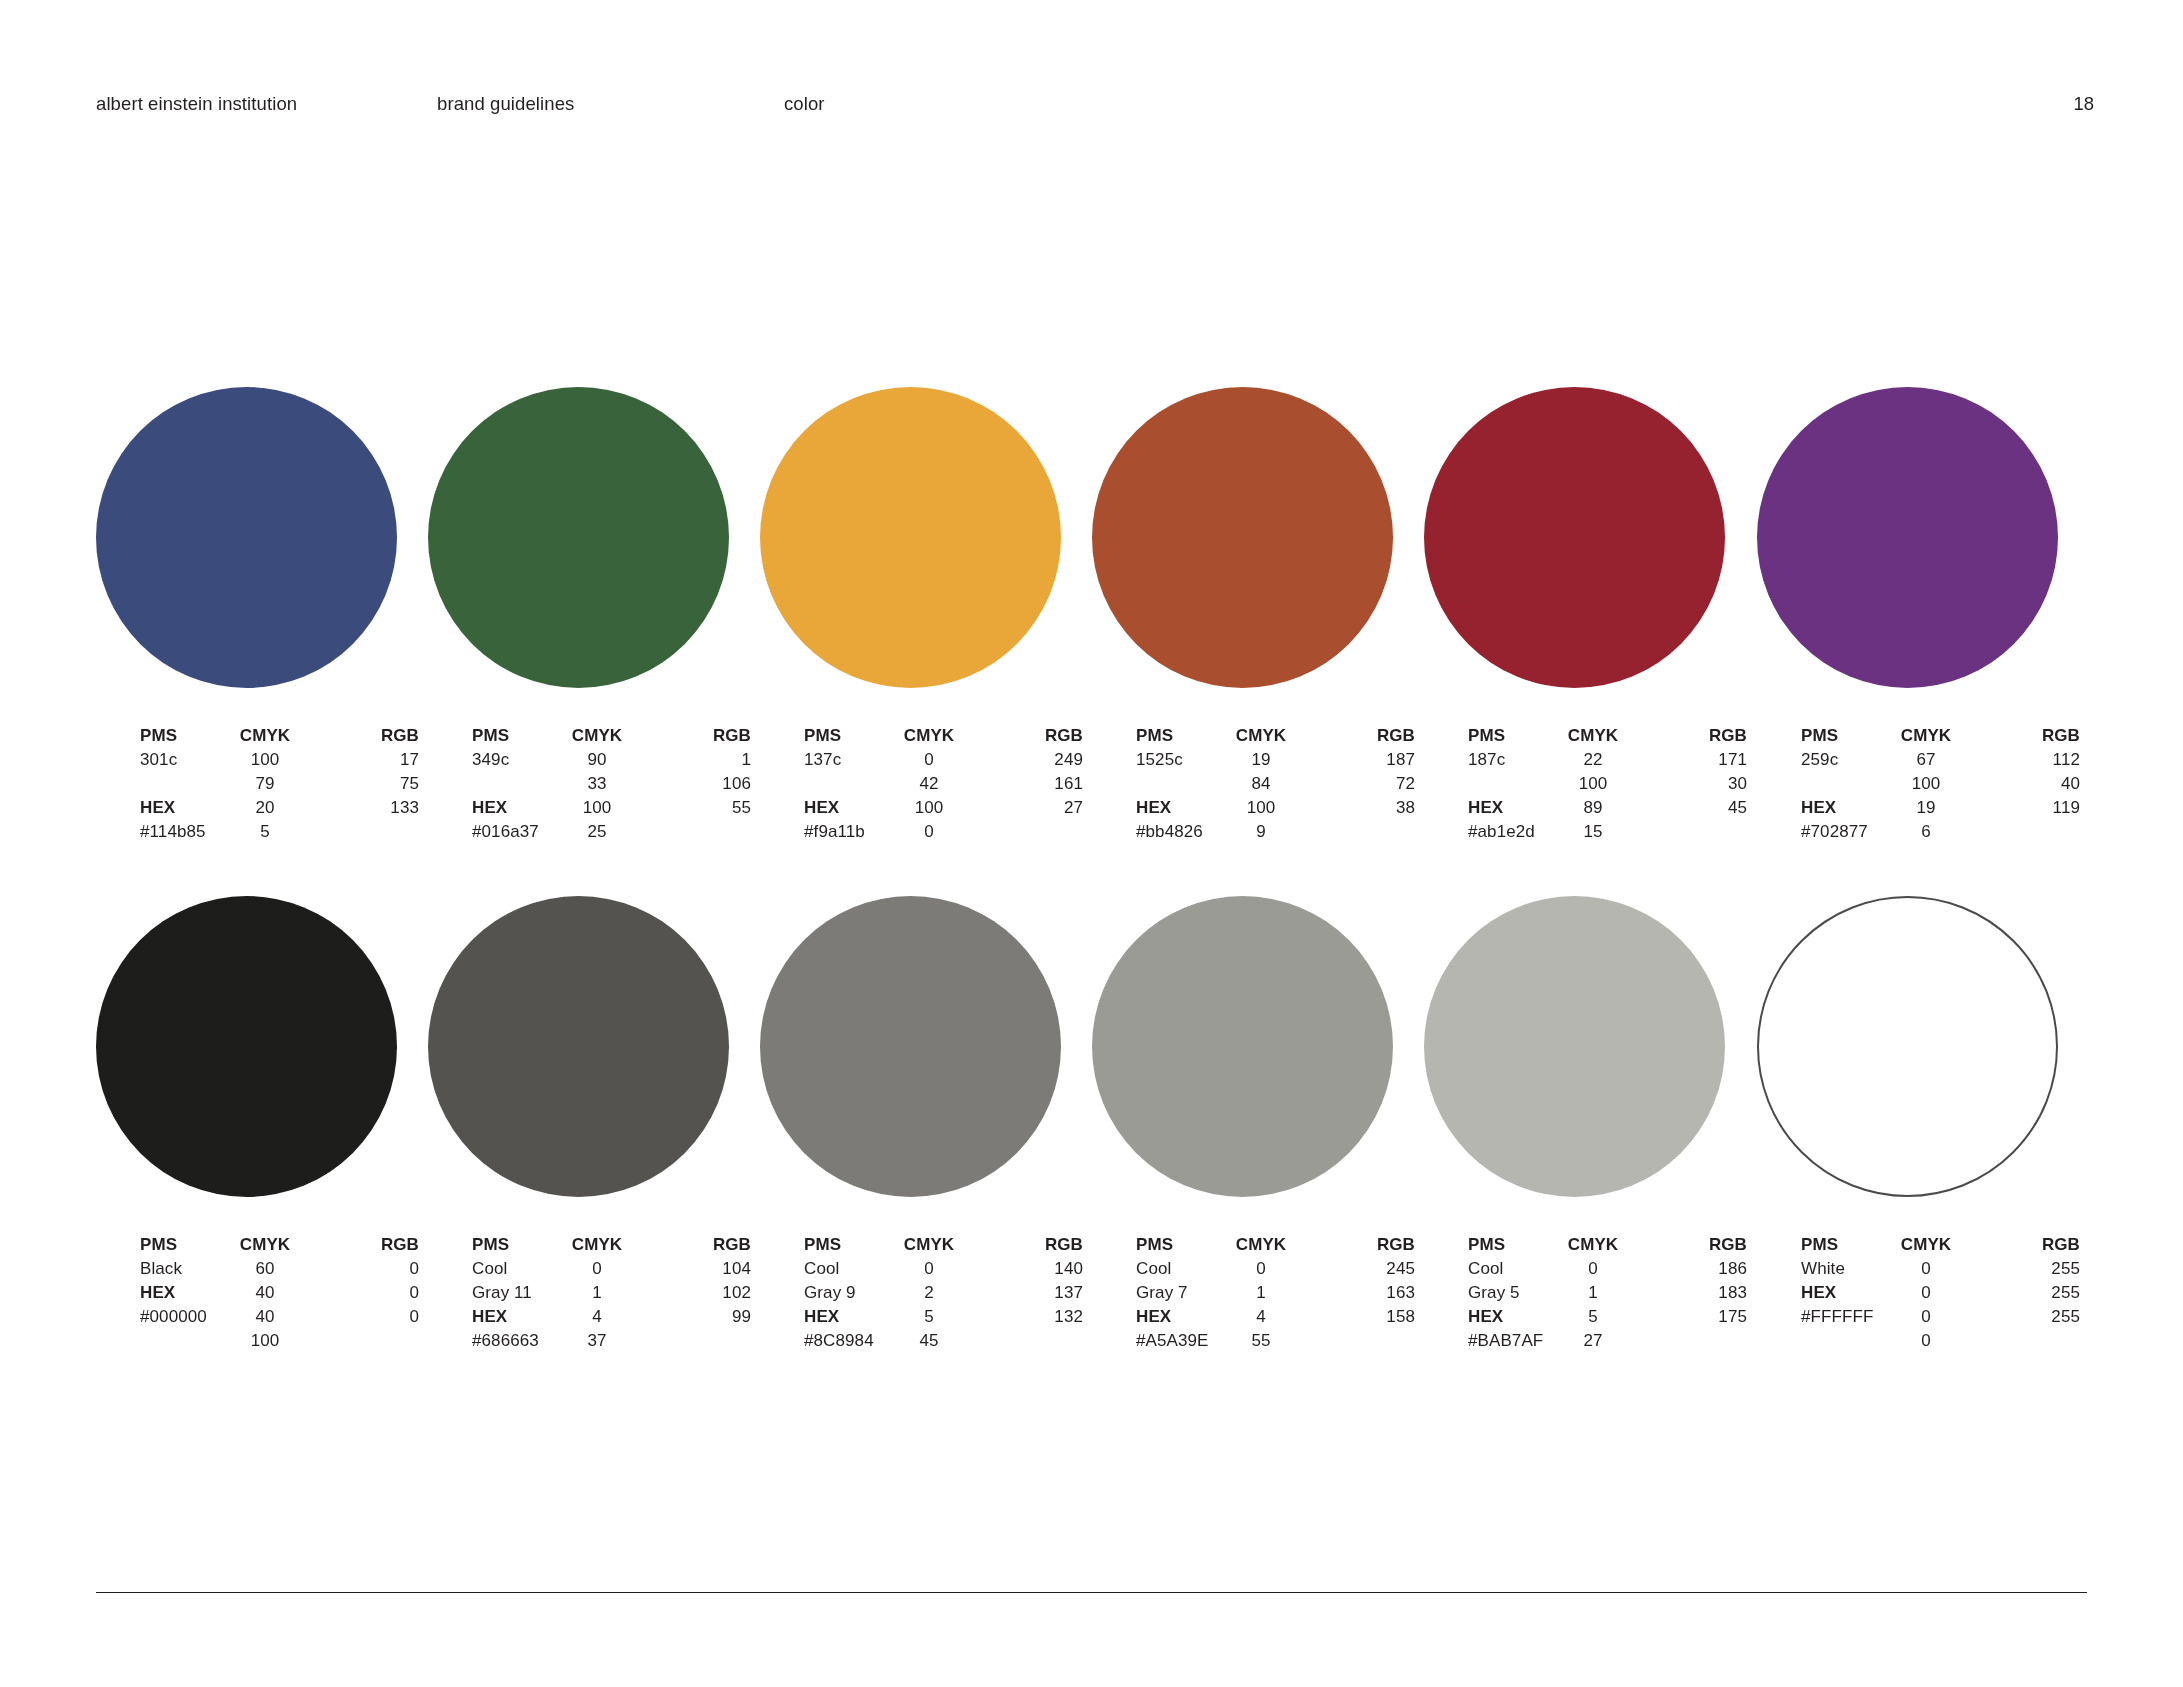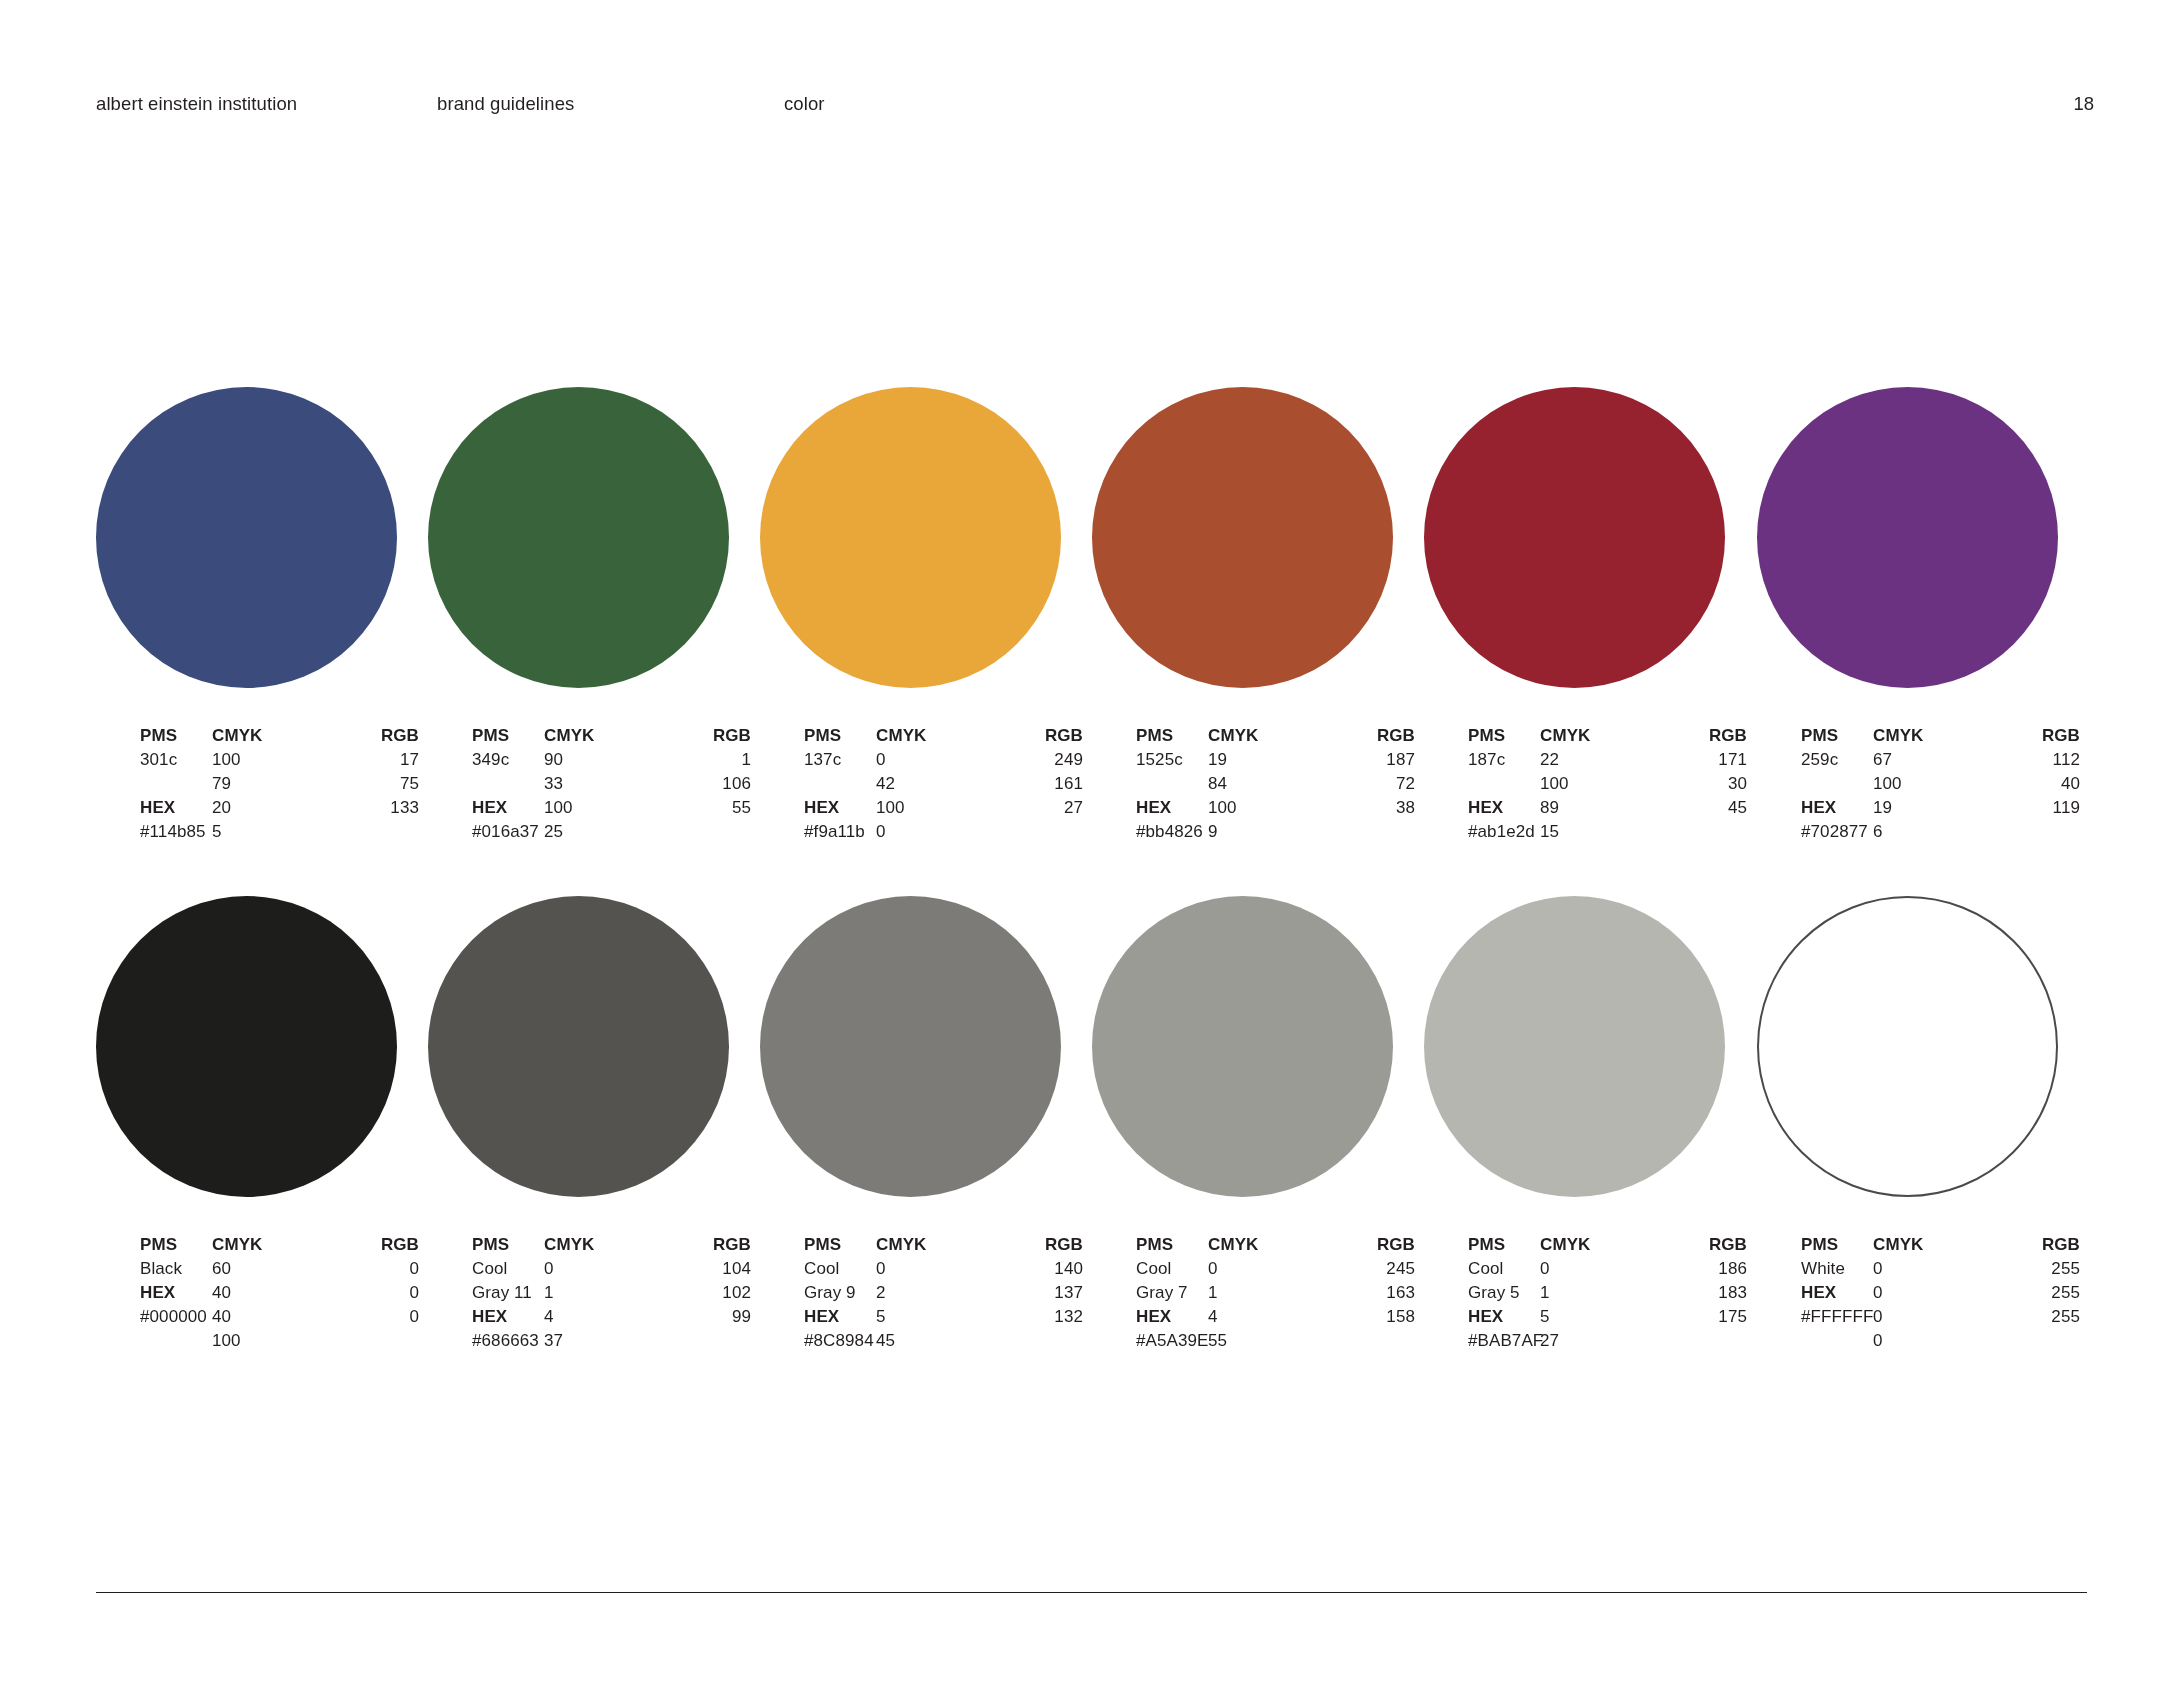--- a/index.html
+++ b/index.html
@@ -85,21 +85,21 @@
     position: relative;
     margin-top: 36px;
     height: 126px;
     width: 331px;
   }
   .spec-col {
     position: absolute;
     top: 0;
   }
   .spec-col-pms  { left: 0px;   width: 119px; margin-left: 44px; }
-  .spec-col-cmyk { left: 116px; width: 106px; }
+  .spec-col-cmyk { left: 116px; width: 106px; text-align: center; }
   .spec-col-rgb  { left: 217px; width: 106px; text-align: right; }
 
   .spec-head {
     font-size: 17px;
     font-weight: bold;
     line-height: 24px;
     letter-spacing: 0.1px;
     color: #231f20;
     white-space: nowrap;
   }

